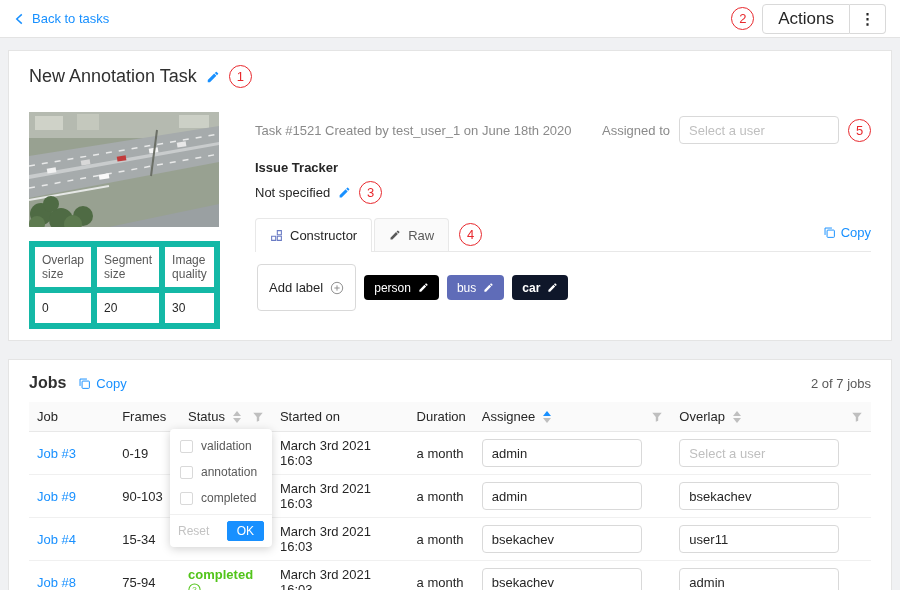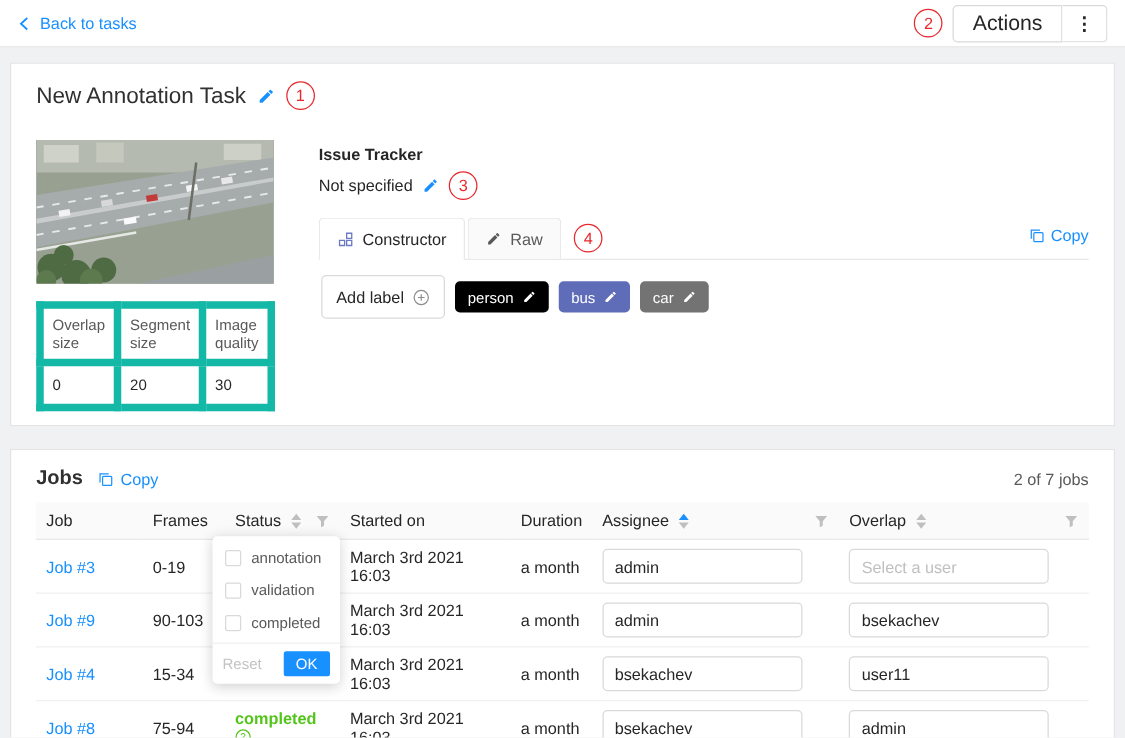--- a/index.html
+++ b/index.html
@@ -53,21 +53,21 @@
   .tabs-row { display:flex; align-items:flex-end; border-bottom:1px solid #e8e8e8; gap:0; }
   .tab { height:33px; padding:0 14px; display:flex; align-items:center; gap:7px;
     border:1px solid #e8e8e8; border-bottom:none; background:#fafafa; color:#595959;
     border-radius:4px 4px 0 0; margin-right:2px; cursor:pointer; }
   .tab.active { background:#fff; color:#262626; position:relative; }
   .tab.active::after { content:""; position:absolute; left:0; right:0; bottom:-1px; height:1px; background:#fff; }
   .tabs-row .ann { margin:0 0 5px 8px; }
   .copy-link { margin-left:auto; align-self:center; color:#1890ff; display:flex;
     align-items:center; gap:5px; cursor:pointer; padding-bottom:4px; }
   .labels-area { padding:12px 2px; display:flex; align-items:center; gap:8px; }
-  .add-label-btn { border:1px solid #d9d9d9; border-radius:4px; background:#fff; height:35px;
+  .add-label-btn { border:1px solid #d9d9d9; border-radius:4px; background:#fff; height:47px;
     padding:0 11px; display:flex; align-items:center; gap:7px; font-size:13px;
     font-family:"Liberation Sans",sans-serif; color:#262626; cursor:pointer; }
   .chip { height:25px; border-radius:4px; padding:0 10px; color:#fff; font-size:12px;
     display:flex; align-items:center; gap:7px; cursor:pointer; }
   .chip svg { color:#fff; }
   
   .jobs-card { min-height:245px; margin-top:18px; }
   .jobs-header { display:flex; align-items:center; gap:12px; margin-bottom:10px; }
   .jobs-title { font-size:16px; font-weight:700; color:#303030; }
   .jobs-count { margin-left:auto; color:#595959; }
@@ -175,20 +175,28 @@
         <tr>
           <td>0</td>
           <td>20</td>
           <td>30</td>
         </tr>
       </tbody>
         </table>
     </div>
 
     <div class="task-right">
+      <div class="meta-row">
+        <span class="meta-text">Task #1521 Created by test_user_1 on June 18th 2020</span>
+        <div class="assign-group">
+          <span class="assign-label">Assigned to</span>
+          <input class="ant-input" placeholder="Select a user" style="">
+          <span class="ann">5</span>
+        </div>
+      </div>
 
       <div class="issue-label">Issue Tracker</div>
       <div class="issue-row">
         <span>Not specified</span>
         <svg class="pencil-blue" width="13" height="13" viewBox="0 0 24 24">
             <path fill="currentColor" d="M3 17.25V21h3.75L17.8 9.94l-3.75-3.75L3 17.25zM20.71 7.04a1 1 0 0 0 0-1.41l-2.34-2.34a1 1 0 0 0-1.41 0l-1.83 1.83 3.75 3.75 1.83-1.83z"></path>
           </svg>
         <span class="ann">3</span>
       </div>
 
@@ -228,21 +236,21 @@
           <svg width="11" height="11" viewBox="0 0 24 24">
               <path fill="currentColor" d="M3 17.25V21h3.75L17.8 9.94l-3.75-3.75L3 17.25zM20.71 7.04a1 1 0 0 0 0-1.41l-2.34-2.34a1 1 0 0 0-1.41 0l-1.83 1.83 3.75 3.75 1.83-1.83z"></path>
             </svg>
         </span>
         <span class="chip" style="background: rgb(95, 108, 184);">
           <span>bus</span>
           <svg width="11" height="11" viewBox="0 0 24 24">
               <path fill="currentColor" d="M3 17.25V21h3.75L17.8 9.94l-3.75-3.75L3 17.25zM20.71 7.04a1 1 0 0 0 0-1.41l-2.34-2.34a1 1 0 0 0-1.41 0l-1.83 1.83 3.75 3.75 1.83-1.83z"></path>
             </svg>
         </span>
-        <span class="chip" style="background: #737373;">
+        <span class="chip" style="background: #0f172a; font-weight: bold;">
           <span>car</span>
           <svg width="11" height="11" viewBox="0 0 24 24">
               <path fill="currentColor" d="M3 17.25V21h3.75L17.8 9.94l-3.75-3.75L3 17.25zM20.71 7.04a1 1 0 0 0 0-1.41l-2.34-2.34a1 1 0 0 0-1.41 0l-1.83 1.83 3.75 3.75 1.83-1.83z"></path>
             </svg>
         </span>
       </div>
     </div>
   </div>
 </section>
 
@@ -355,25 +363,25 @@
         <td><input class="ant-input cell-input" value="bsekachev" style=""></td>
         <td><input class="ant-input cell-input" value="admin" style=""></td>
       </tr>
     </tbody>
   </table>
 </section>
 
 <div class="filter-dropdown">
   <div class="filter-item">
     <span class="checkbox"></span>
-    <span>annotation</span>
+    <span>validation</span>
   </div>
   <div class="filter-item">
     <span class="checkbox"></span>
-    <span>validation</span>
+    <span>annotation</span>
   </div>
   <div class="filter-item">
     <span class="checkbox"></span>
     <span>completed</span>
   </div>
   <div class="filter-footer">
     <span class="reset-btn">Reset</span>
     <button class="ok-btn">OK</button>
   </div>
 </div>

